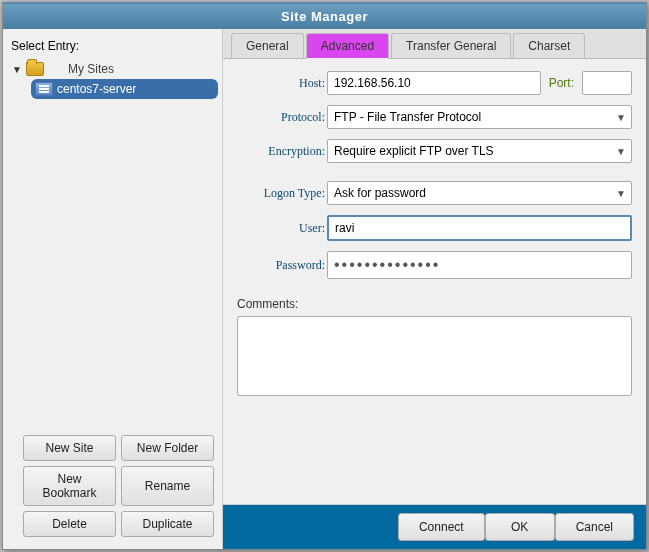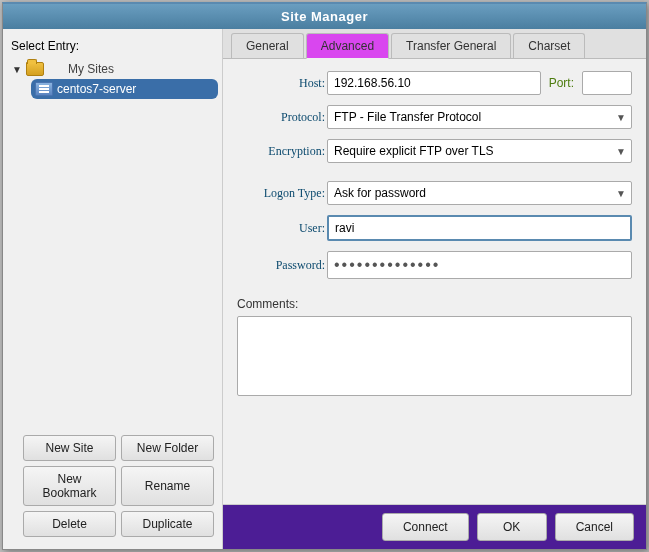--- a/index.html
+++ b/index.html
@@ -284,23 +284,22 @@
       border-radius: 2px;
       resize: none;
       padding: 4px 6px;
       outline: none;
     }
     
     .bottom-buttons {
       padding: 8px 12px;
       display: flex;
       justify-content: flex-end;
-      gap: 8px;
       border-top: 1px solid #ccc;
-      background: #4c1d95;
+      background: #0369a1;
     }
     .btn-bottom {
       padding: 6px 20px;
       background: linear-gradient(to bottom, #f5f5f5, #e0e0e0);
       border: 1px solid #aaa;
       border-radius: 3px;
       cursor: pointer;
       font-size: 12px;
       color: #222;
       min-width: 70px;

